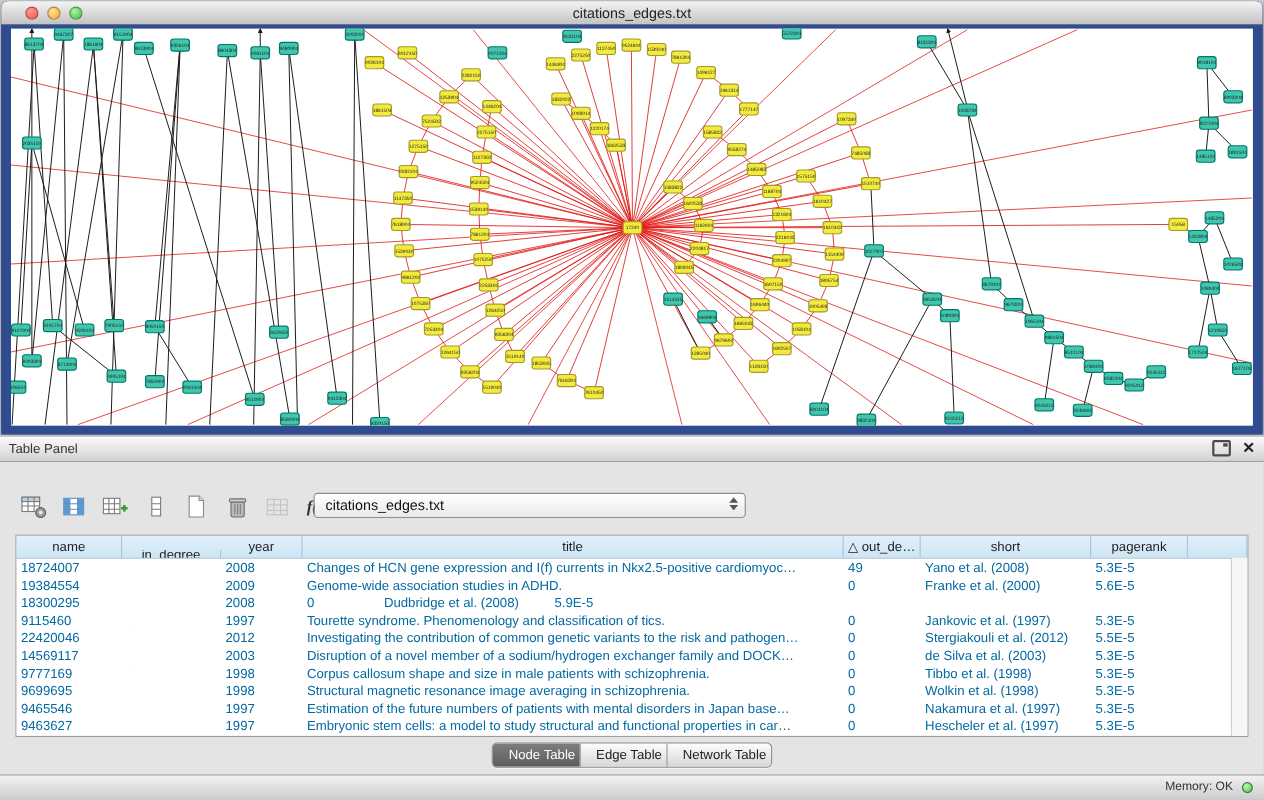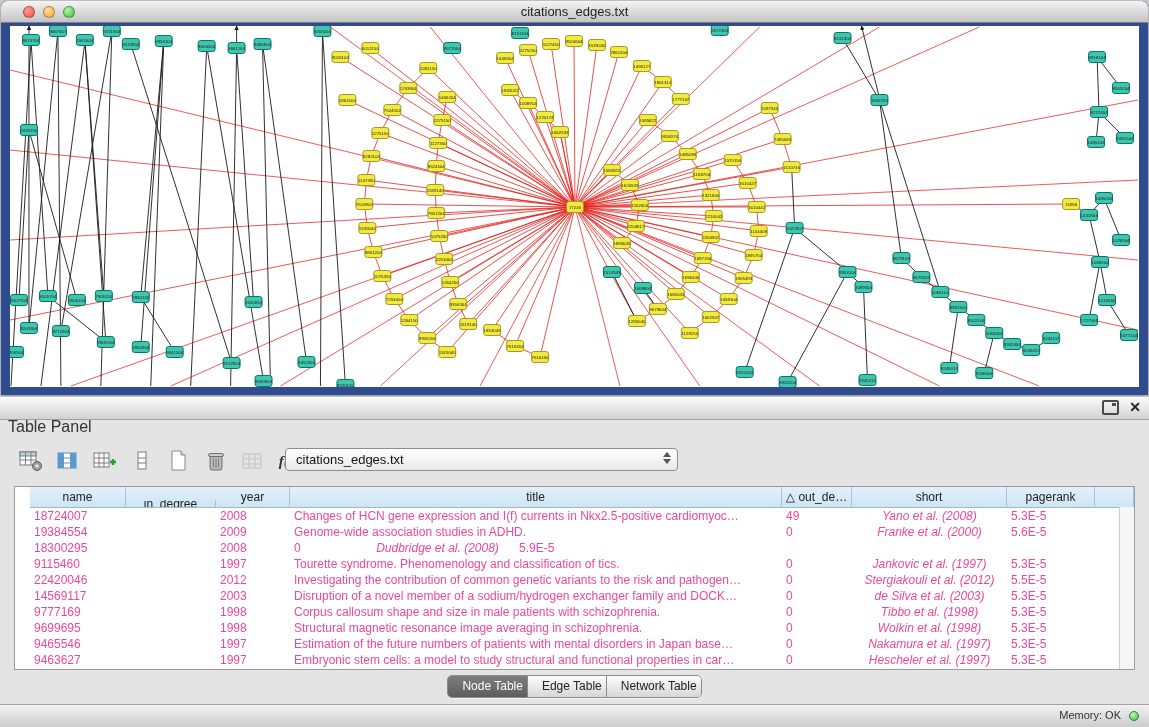--- a/index.html
+++ b/index.html
@@ -18,48 +18,48 @@
   .light.red{background:radial-gradient(circle at 35% 30%,#ff9a92,#f1544a);}
   .light.yellow{background:radial-gradient(circle at 35% 30%,#ffe1a0,#f5a623);}
   .light.green{background:radial-gradient(circle at 35% 30%,#b8f1a8,#35c43e);}
   .canvas-wrap{position:absolute;left:0;right:0;top:22px;bottom:0;padding:3px 9px 8px 9px;box-sizing:border-box;}
   .net-canvas{width:100%;height:100%;background:#ffffff;position:relative;}
   .net-canvas svg{width:100%;height:100%;display:block;}
   
   .table-panel{position:absolute;left:0;top:396px;width:1149px;height:331px;background:#e4e4e4;}
   .panel-header{height:22px;background:linear-gradient(#fbfbfb,#d2d2d2);
                 border-top:1px solid #bdbdbd;border-bottom:1px solid #a0a0a0;position:relative;}
-  .panel-title{position:absolute;left:8px;top:21px;font-size:16px;color:#333;text-align:center;}
+  .panel-title{position:absolute;left:8px;top:4px;font-size:12px;color:#333;text-align:center;}
   .panel-hicons{position:absolute;right:8px;top:2px;display:flex;gap:10px;align-items:center;}
   .float-icon{width:13px;height:11px;border:2px solid #4a4a4a;border-radius:2px;position:relative;}
   .float-icon::after{content:"";position:absolute;right:1px;top:1px;width:4px;height:3px;background:#4a4a4a;}
   .close-icon{font-size:14px;font-weight:bold;color:#222;line-height:16px;cursor:default;}
   
   .toolbar{position:absolute;left:18px;top:52px;display:flex;gap:11px;align-items:center;height:26px;}
   .tb-icon{width:26px;height:24px;display:flex;align-items:center;justify-content:center;}
   .fx-label{font-size:15px;font-style:italic;font-family:"Liberation Serif",serif;color:#333;font-weight:bold;}
   .dropdown{position:absolute;left:285px;top:52px;width:393px;height:23px;box-sizing:border-box;
             border:1px solid #8e8e8e;border-radius:4px;background:linear-gradient(#ffffff,#e9e9e9);
             font-size:13px;color:#111;display:flex;align-items:center;padding-left:10px;position:absolute;}
   .dd-arrows{position:absolute;right:6px;top:3px;display:flex;flex-direction:column;gap:2px;}
   .dd-arrows span{width:0;height:0;border-left:4px solid transparent;border-right:4px solid transparent;}
   .dd-up{border-bottom:5px solid #555;}
   .dd-down{border-top:5px solid #555;}
   
   .tablewrap{position:absolute;left:14px;top:90px;width:1121px;height:184px;background:#fff;
-             border:1px solid #9b9b9b;box-sizing:border-box;overflow:hidden;padding-left:15px;}
+             border:1px solid #9b9b9b;box-sizing:border-box;overflow:hidden;}
   .thead{display:flex;height:20px;background:linear-gradient(#e2f0fa,#cde5f4);
          border-bottom:1px solid #9fb9c9;font-size:12px;color:#222;}
   .hcell{box-sizing:border-box;border-right:1px solid #aac4d4;display:flex;align-items:center;
          justify-content:center;overflow:hidden;white-space:nowrap;}
-  .tbody .trow{display:flex;height:16px;font-size:12px;color:#ec4899;background:#fff;}
+  .tbody .trow{display:flex;height:16px;font-size:12px;color:#0369a1;background:#fff;}
   .cell{box-sizing:border-box;padding:1px 4px 0 4px;overflow:hidden;white-space:nowrap;border-right:0;}
   .c0{width:96px;} .c1{width:90px;margin-top:13px;} .c2{width:74px;} .c3{width:492px;} .c4{width:70px;}
   .c5{width:155px;} .c6{width:88px;} .cfill{flex:1;}
-  .cell.c5{text-align:center;font-style:italic;}
+  .cell.c5{}
   .scrolltrack{position:absolute;right:0;top:20px;bottom:0;width:14px;background:#f6f6f6;border-left:1px solid #cfcfcf;}
   
   .tabs{position:absolute;left:0;top:279px;width:100%;display:flex;justify-content:center;}
   .seg{display:inline-flex;border:1px solid #8a8a8a;border-radius:5px;overflow:hidden;
        box-shadow:0 1px 0 rgba(255,255,255,.6);}
   .seg .tab{padding:3px 4px 4px 14px;font-size:12px;color:#222;background:linear-gradient(#fdfdfd,#d6d6d6);
             border-right:1px solid #8a8a8a;cursor:default;}
   .seg .tab:last-child{border-right:0;text-align:center;}
   .seg .tab.sel{background:linear-gradient(#7d7d7d,#5e5e5e);color:#fff;}
   

